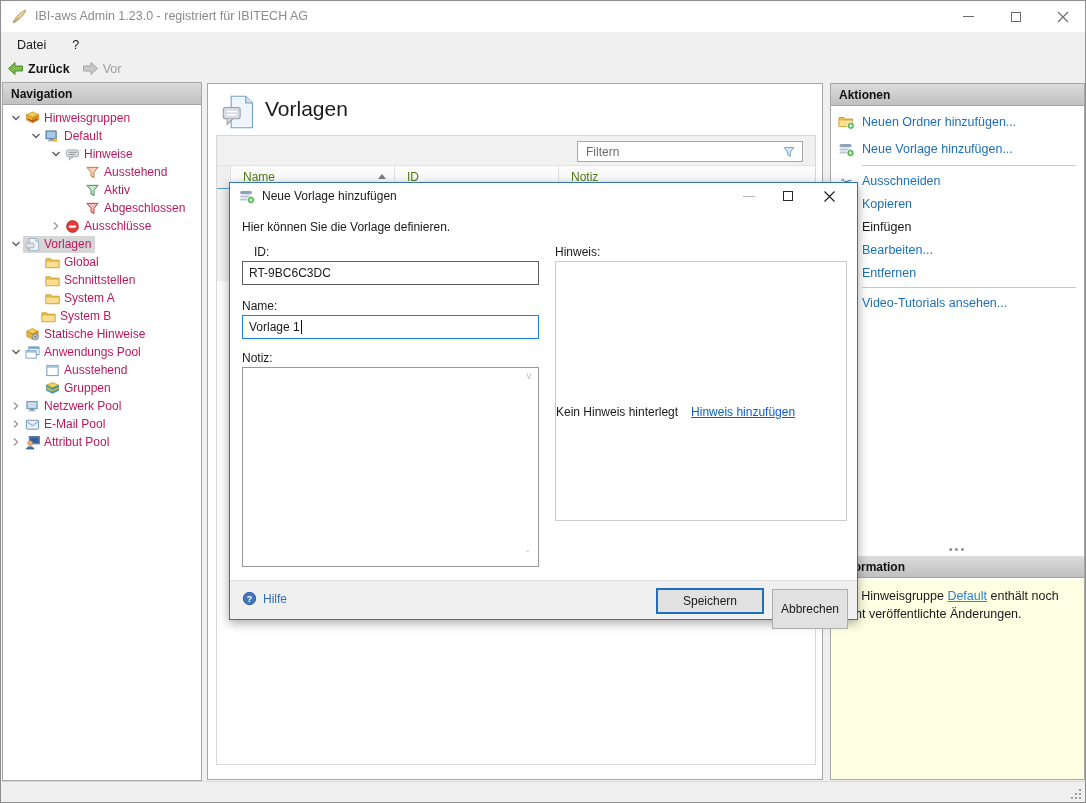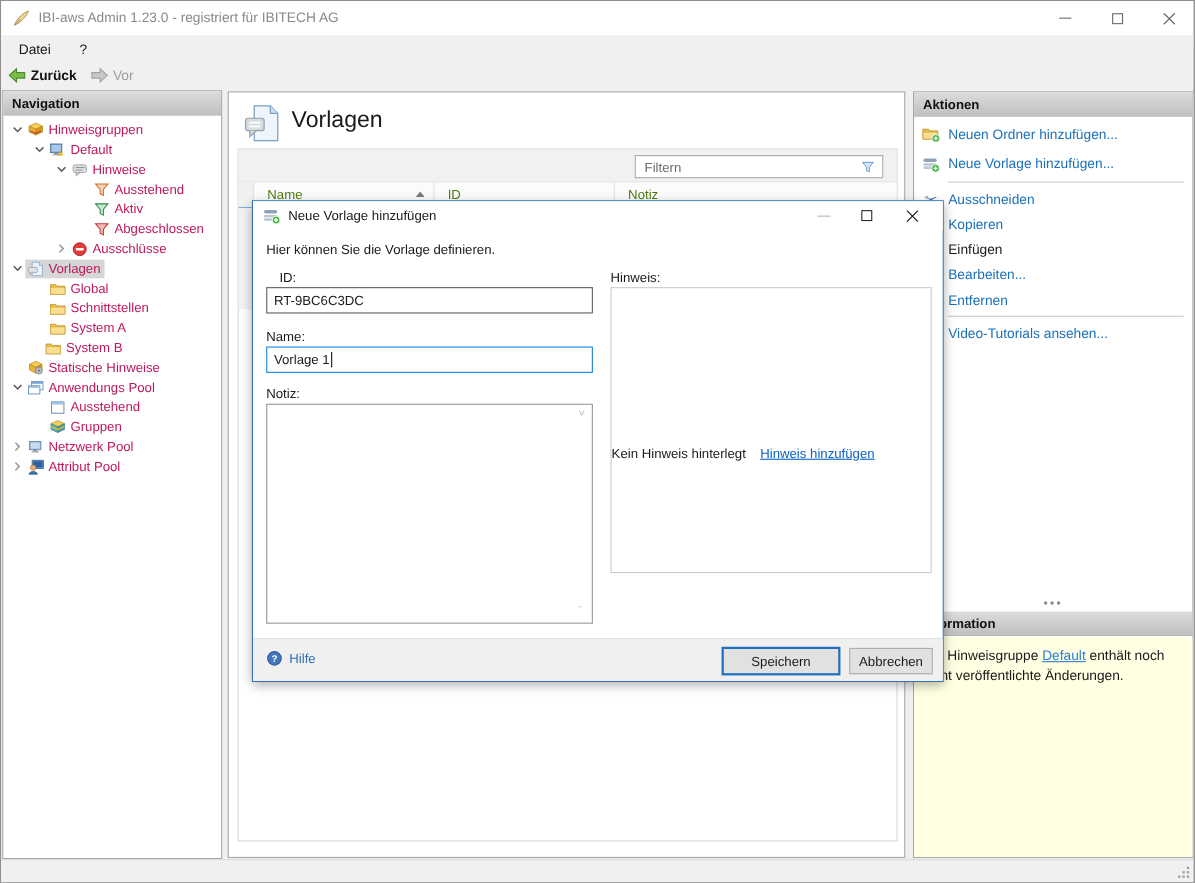--- a/index.html
+++ b/index.html
@@ -114,21 +114,21 @@
   #lbl-hinweis { left:325px; top:62px; }
   #hinweis-panel { left:325px; top:78px; width:292px; height:260px; border:1px solid #cccccc; background:#fff;
                    display:flex; flex-direction:row; align-items:center; padding-top:42px; gap:13px; }
   #hinweis-empty { font-size:12px; color:#1a1a1a; }
   #hinweis-add { font-size:12px; color:#0b62c4; text-decoration:underline; cursor:pointer; }
   #dlg-footer { left:0; top:397px; width:627px; height:39px; background:#f0f0f0; border-top:1px solid #e0e0e0; }
   #help-link { position:absolute; left:12px; top:10px; display:flex; align-items:center; gap:6px; cursor:pointer; }
   #help-link .icon { width:15px; height:15px; }
   #help-link span { font-size:12px; color:#2f6fb3; }
   #btn-save { position:absolute; left:426px; top:7px; width:108px; height:26px; background:#e1e1e1; border:2px solid #1f6fc0; font-size:12px; color:#1a1a1a; cursor:pointer; }
-  #btn-cancel { position:absolute; left:542px; top:8px; width:76px; height:24px; background:#e1e1e1; border:1px solid #adadad; font-size:12px; color:#1a1a1a; cursor:pointer; }
+  #btn-cancel { position:absolute; left:542px; top:8px; width:76px; height:40px; background:#e1e1e1; border:1px solid #adadad; font-size:12px; color:#1a1a1a; cursor:pointer; }
 </style>
 </head>
 <body>
 
 <div id="window">
 
   <div id="titlebar" class="abs">
     <span id="app-icon" class="abs icon">
       <svg viewBox="0 0 16 16">
           <path d="M2 14 C4 8 10 3 14 2 C12 7 7 12 2 14 Z" fill="#e8d49a" stroke="#a98f4f" stroke-width="0.8"></path>
@@ -413,20 +413,36 @@
           <span class="sel-wrap">
             <span class="icon node">
               <svg viewBox="0 0 16 16">
                 <rect x="2" y="2.5" width="11" height="8" fill="#8db3d9" stroke="#5b87b5" stroke-width="0.8"></rect>
                 <rect x="3" y="3.5" width="9" height="6" fill="#c9dcf0"></rect>
                 <rect x="5.5" y="10.5" width="4" height="1.3" fill="#8a8a8a"></rect>
                 <rect x="4" y="11.8" width="7" height="1.4" fill="#adadad"></rect>
               </svg>
             </span>
             <span class="tree-label">Netzwerk Pool</span>
+          </span>
+        </div>
+        <div class="tree-row" style="padding-left: 6px;">
+          <span class="icon expander">
+            <svg viewBox="0 0 14 12">
+              <path d="M5 2.5 L8.5 6 L5 9.5" stroke="#9a9a9a" stroke-width="1.4" fill="none"></path>
+            </svg>
+          </span>
+          <span class="sel-wrap">
+            <span class="icon node">
+              <svg viewBox="0 0 16 16">
+                <rect x="1.5" y="3.5" width="13" height="9.5" rx="1" fill="#e9eff6" stroke="#5b87b5" stroke-width="0.9"></rect>
+                <path d="M1.5 4.3 L8 9.3 L14.5 4.3" fill="none" stroke="#5b87b5" stroke-width="0.9"></path>
+              </svg>
+            </span>
+            <span class="tree-label">E-Mail Pool</span>
           </span>
         </div>
         <div class="tree-row" style="padding-left: 6px;">
           <span class="icon expander">
             <svg viewBox="0 0 14 12">
               <path d="M5 2.5 L8.5 6 L5 9.5" stroke="#9a9a9a" stroke-width="1.4" fill="none"></path>
             </svg>
           </span>
           <span class="sel-wrap">
             <span class="icon node">

